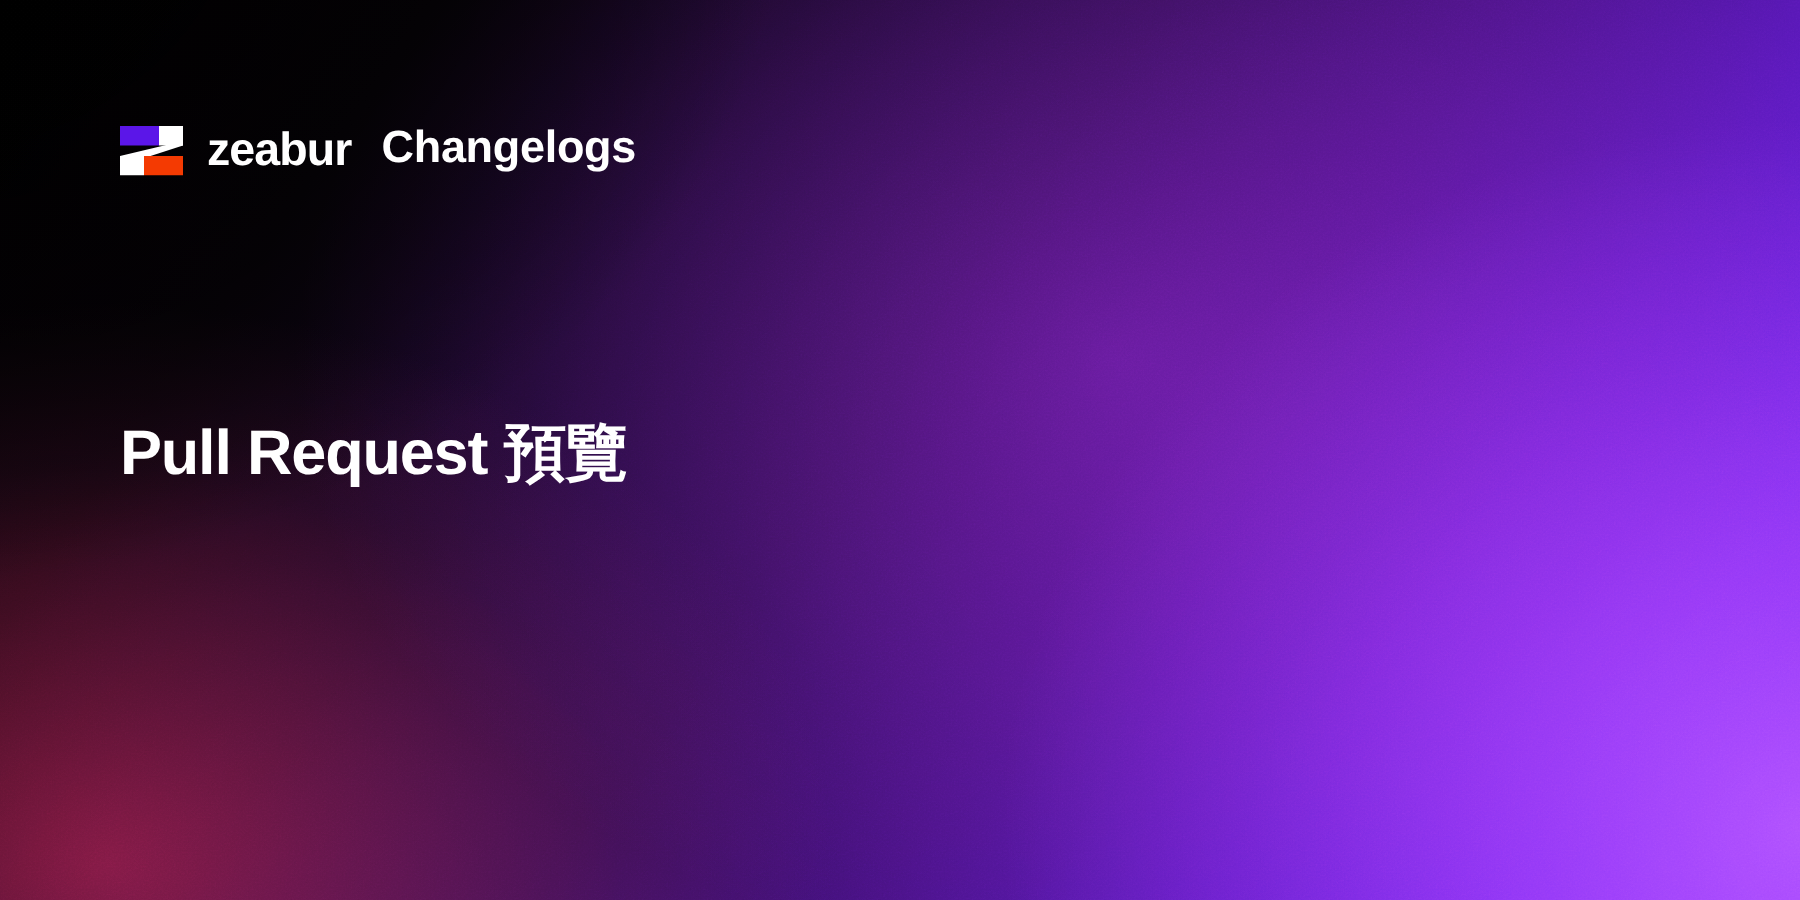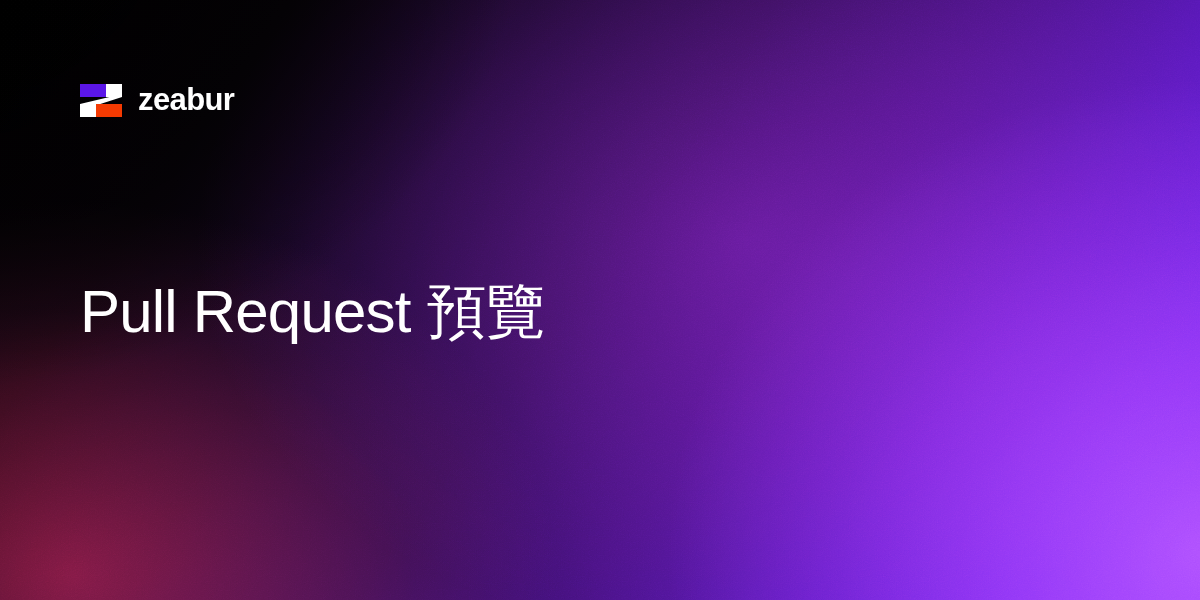--- a/index.html
+++ b/index.html
@@ -118,22 +118,22 @@
     line-height: 1;
   }
 
   
   .page-title {
     position: absolute;
     left: 80px;
     top: 279px;
     z-index: 5;
     margin: 0;
-    font-size: 60px;
-    font-weight: 400;
+    font-size: 42px;
+    font-weight: 700;
     letter-spacing: -0.8px;
     line-height: 1.1;
     color: #ffffff;
     white-space: nowrap;
   }
 </style>
 </head>
 <body>
 
 <div id="stage">
@@ -163,17 +163,18 @@
 
       <polygon points="42,10 42,13 8,24 0,24 0,20" fill="#FFFFFF"></polygon>
 
       <rect x="0" y="20" width="16" height="13" fill="#FFFFFF"></rect>
 
       <rect x="16" y="20" width="26" height="13" fill="#F43A02"></rect>
     </svg>
 
     <span class="wordmark">zeabur</span>
 
+    <span class="section-name">Changelogs</span>
   </div>
 
   <h1 class="page-title">Pull Request 預覽</h1>
 
 </div>
 
 </body></html>

